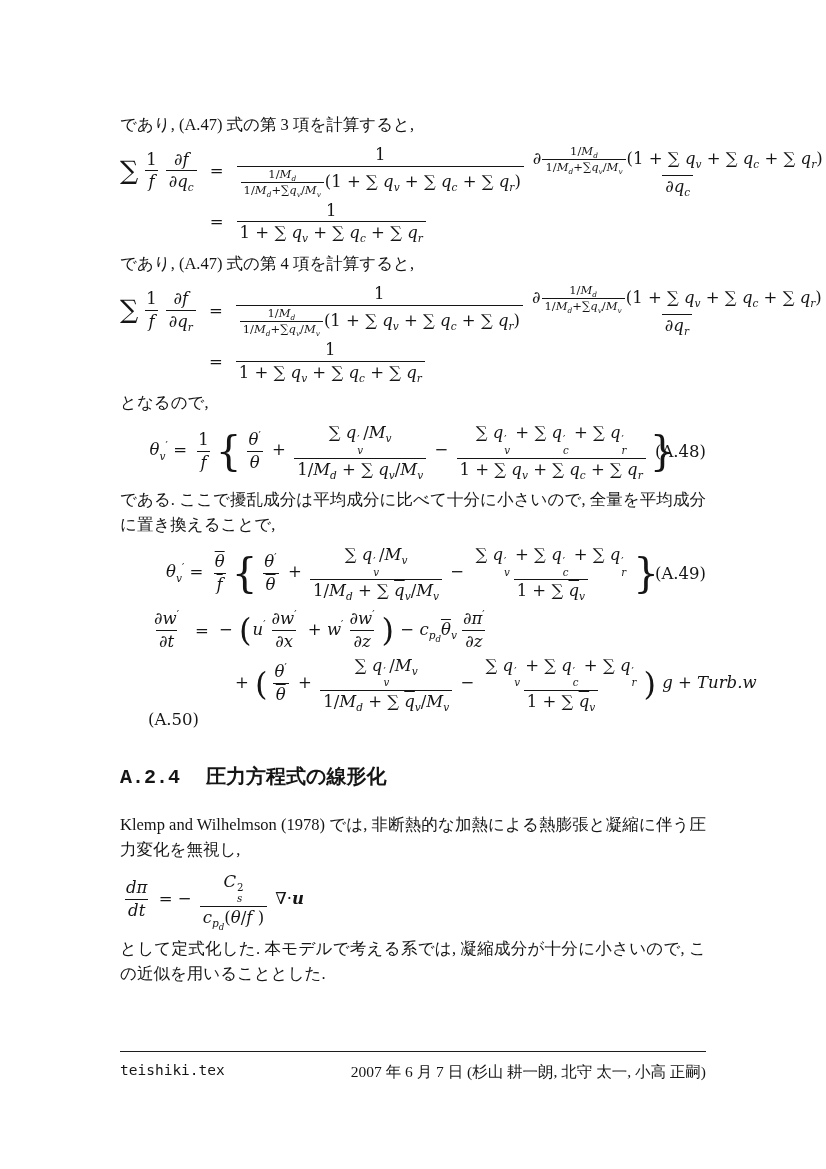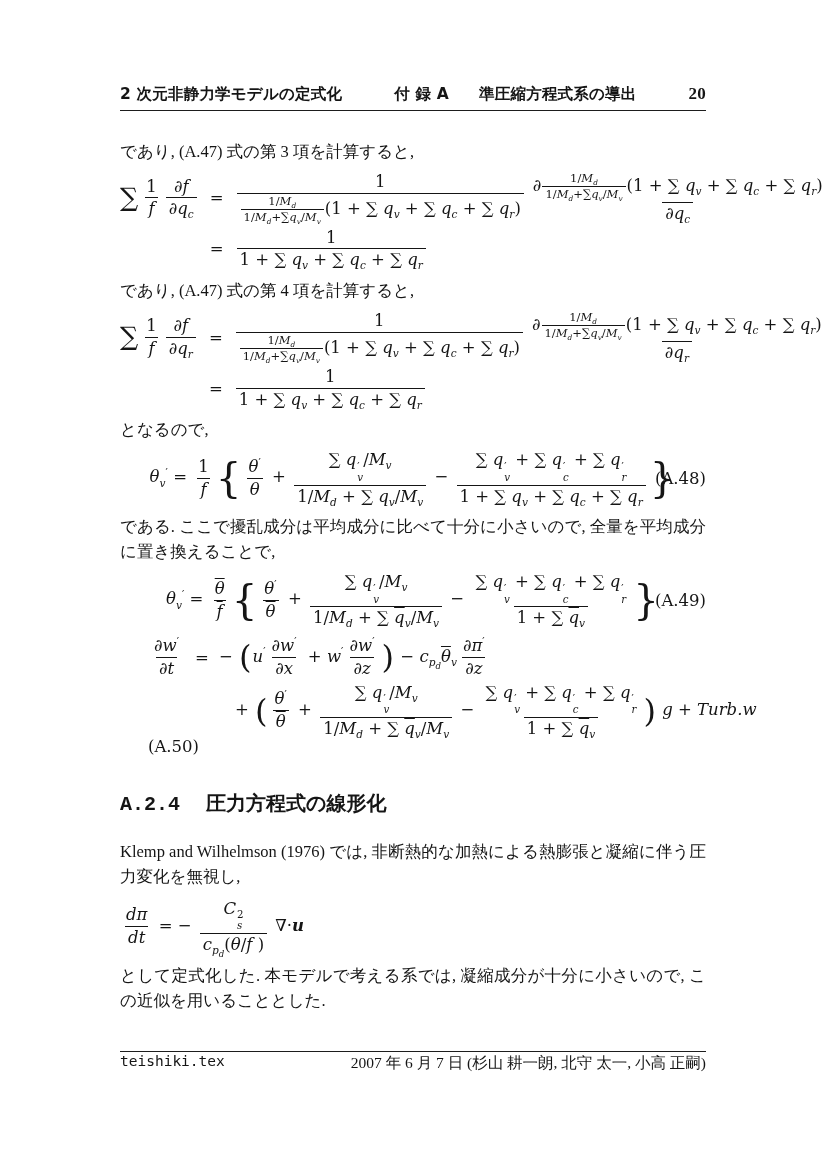--- a/index.html
+++ b/index.html
@@ -53,36 +53,28 @@
   .numrow{text-align:left;margin:-2px -28px 0 0;font-style:normal;}
   .eqcenter2{display:flex;justify-content:flex-start;margin-top:10px;}
 
   
   .sec{margin:34px 0 0;font-size:20px;font-weight:700;display:flex;gap:26px;align-items:baseline;}
   .secno{font-family:Liberation Mono, monospace;text-align:right;}
   .sectitle{font-family:"DejaVu Sans","Liberation Sans",sans-serif;}
 
   
   .footer{position:absolute;left:120px;right:120px;top:1051px;border-top:1.4px solid #1d1d1d;
-          padding-top:1px;display:flex;justify-content:space-between;font-size:15.5px;}
+          padding-top:10px;display:flex;justify-content:space-between;font-size:15.5px;}
   .fmono{font-family:"DejaVu Sans Mono","Liberation Mono",monospace;font-size:14.5px;}
 </style>
 </head>
 <body>
 
 <div class="page" data-name="document-page">
 
-  <div class="header" data-name="page-header">
-    <span data-name="header-doc-title">2 次元非静力学モデルの定式化</span>
-    <span class="hM" data-name="header-appendix">
-      <span data-name="header-appendix-label">付 録 A</span>
-      <span data-name="header-appendix-title">準圧縮方程式系の導出</span>
-    </span>
-    <span class="hP" data-name="page-number">20</span>
-  </div>
 
   <p class="para" data-name="paragraph-term3-intro">であり, (A.47) 式の第 3 項を計算すると,</p>
 
   <div class="eqgrid math" data-name="equation-a47-term3">
     <span class="cl" data-name="eq-term3-lhs"><span class="bs">∑</span><span class="fr">
           <span>1</span>
           <span class="dn"><i>f</i></span>
         </span><span class="fr">
           <span><i>∂f</i></span>
           <span class="dn"><i>∂q</i><sub><i>c</i></sub></span>
@@ -247,21 +239,21 @@
           </span><span class="bg1">)</span> <i>g</i> + <i>Turb.w</i></span>
     </div>
     <div class="numrow" data-name="eq-a50-number">(A.50)</div>
   </div>
 
   <h2 class="sec" data-name="section-heading">
     <span class="secno" data-name="section-number">A.2.4</span>
     <span class="sectitle" data-name="section-title">圧力方程式の線形化</span>
   </h2>
 
-  <p class="para" data-name="paragraph-klemp">Klemp and Wilhelmson (1976) では, 非断熱的な加熱による熱膨張と凝縮に伴う圧力変化を無視し,</p>
+  <p class="para" data-name="paragraph-klemp">Klemp and Wilhelmson (1978) では, 非断熱的な加熱による熱膨張と凝縮に伴う圧力変化を無視し,</p>
 
   <div class="eqcenter2 math" data-name="equation-pressure">
     <span data-name="eq-pressure-body"><span class="fr">
           <span><i>dπ</i></span>
           <span class="dn"><i>dt</i></span>
         </span> = − <span class="fr">
           <span><i>C</i><span class="ss">
               <span>2</span>
               <span><i>s</i></span>
             </span></span>

